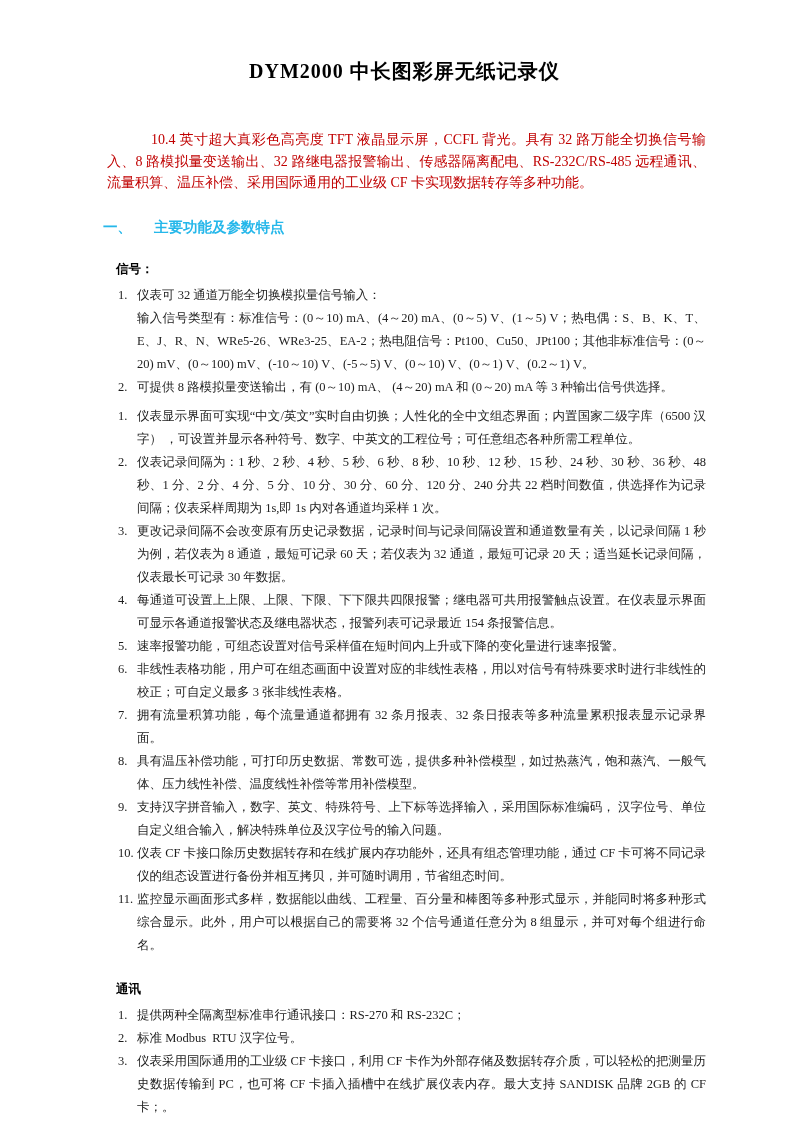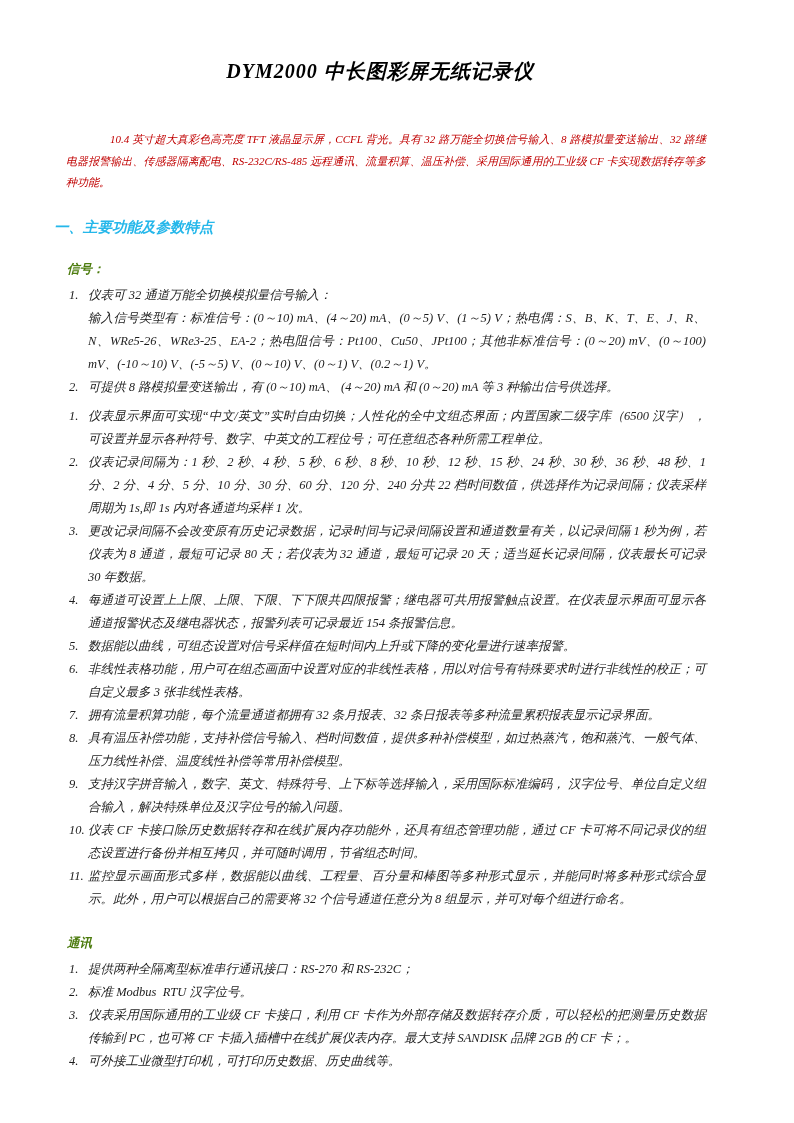--- a/index.html
+++ b/index.html
@@ -11,52 +11,51 @@
     width: 794px;
     height: 1123px;
     overflow: hidden;
     font-family: "Liberation Serif", "DejaVu Serif", serif;
     color: #1c1c1c;
   }
   .page {
     box-sizing: border-box;
     width: 794px;
     height: 1123px;
-    padding: 58px 88px 40px 54px;
+    padding: 58px 88px 40px 103px;
     background: #ffffff;
-    font-style: italic;
   }
   .doc-title {
     margin: 0;
     text-align: center;
     font-size: 20px;
     font-weight: bold;
     color: #000000;
     letter-spacing: 1px;
   }
   .intro {
-    margin: 44px 0 0 12px;
-    font-size: 11px;
+    margin: 44px 0 0 4px;
+    font-size: 14px;
     line-height: 21.5px;
     color: #c00000;
     text-indent: 44px;
     text-align: justify;
   }
   .section-heading {
     margin: 24px 0 0 0;
     font-size: 14.5px;
     font-weight: bold;
     color: #25b7ea;
   }
-  .section-heading .sec-title { }
+  .section-heading .sec-title { margin-left: 22px; }
   .sub-heading {
     margin: 24px 0 0 13px;
     font-size: 12.5px;
     font-weight: bold;
-    color: #4d7c0f;
+    color: #000000;
   }
   .sub-heading.comm { }
   ol.doc-list {
     list-style: none;
     counter-reset: n;
     margin: 6px 0 0 15px;
     padding: 0;
     font-size: 12.5px;
     line-height: 23px;
   }
@@ -95,26 +94,26 @@
         <li>仪表可 32 通道万能全切换模拟量信号输入：
 输入信号类型有：标准信号：(0～10) mA、(4～20) mA、(0～5) V、(1～5) V；热电偶：S、B、K、T、E、J、R、N、WRe5-26、WRe3-25、EA-2；热电阻信号：Pt100、Cu50、JPt100；其他非标准信号：(0～20) mV、(0～100) mV、(-10～10) V、(-5～5) V、(0～10) V、(0～1) V、(0.2～1) V。</li>
         <li>可提供 8 路模拟量变送输出，有 (0～10) mA、 (4～20) mA 和 (0～20) mA 等 3 种输出信号供选择。</li>
       </ol>
   </div>
 
   <div class="software-block">
     <ol class="doc-list">
         <li>仪表显示界面可实现“中文/英文”实时自由切换；人性化的全中文组态界面；内置国家二级字库（6500 汉字） ，可设置并显示各种符号、数字、中英文的工程位号；可任意组态各种所需工程单位。</li>
         <li>仪表记录间隔为：1 秒、2 秒、4 秒、5 秒、6 秒、8 秒、10 秒、12 秒、15 秒、24 秒、30 秒、36 秒、48 秒、1 分、2 分、4 分、5 分、10 分、30 分、60 分、120 分、240 分共 22 档时间数值，供选择作为记录间隔；仪表采样周期为 1s,即 1s 内对各通道均采样 1 次。</li>
-        <li>更改记录间隔不会改变原有历史记录数据，记录时间与记录间隔设置和通道数量有关，以记录间隔 1 秒为例，若仪表为 8 通道，最短可记录 80 天；若仪表为 32 通道，最短可记录 20 天；适当延长记录间隔，仪表最长可记录 30 年数据。</li>
+        <li>更改记录间隔不会改变原有历史记录数据，记录时间与记录间隔设置和通道数量有关，以记录间隔 1 秒为例，若仪表为 8 通道，最短可记录 60 天；若仪表为 32 通道，最短可记录 20 天；适当延长记录间隔，仪表最长可记录 30 年数据。</li>
         <li>每通道可设置上上限、上限、下限、下下限共四限报警；继电器可共用报警触点设置。在仪表显示界面可显示各通道报警状态及继电器状态，报警列表可记录最近 154 条报警信息。</li>
-        <li>数据能以曲线，可组态设置对信号采样值在短时间内上升或下降的变化量进行速率报警。</li>
+        <li>速率报警功能，可组态设置对信号采样值在短时间内上升或下降的变化量进行速率报警。</li>
         <li>非线性表格功能，用户可在组态画面中设置对应的非线性表格，用以对信号有特殊要求时进行非线性的校正；可自定义最多 3 张非线性表格。</li>
         <li>拥有流量积算功能，每个流量通道都拥有 32 条月报表、32 条日报表等多种流量累积报表显示记录界面。</li>
-        <li>具有温压补偿功能，支持补偿信号输入、档时间数值，提供多种补偿模型，如过热蒸汽，饱和蒸汽、一般气体、压力线性补偿、温度线性补偿等常用补偿模型。</li>
+        <li>具有温压补偿功能，可打印历史数据、常数可选，提供多种补偿模型，如过热蒸汽，饱和蒸汽、一般气体、压力线性补偿、温度线性补偿等常用补偿模型。</li>
         <li>支持汉字拼音输入，数字、英文、特殊符号、上下标等选择输入，采用国际标准编码， 汉字位号、单位自定义组合输入，解决特殊单位及汉字位号的输入问题。</li>
         <li>仪表 CF 卡接口除历史数据转存和在线扩展内存功能外，还具有组态管理功能，通过 CF 卡可将不同记录仪的组态设置进行备份并相互拷贝，并可随时调用，节省组态时间。</li>
         <li>监控显示画面形式多样，数据能以曲线、工程量、百分量和棒图等多种形式显示，并能同时将多种形式综合显示。此外，用户可以根据自己的需要将 32 个信号通道任意分为 8 组显示，并可对每个组进行命名。</li>
       </ol>
   </div>
 
   <div class="comm-block">
     <p class="sub-heading comm">通讯</p>
     <ol class="doc-list">
         <li>提供两种全隔离型标准串行通讯接口：RS-270 和 RS-232C；</li>

